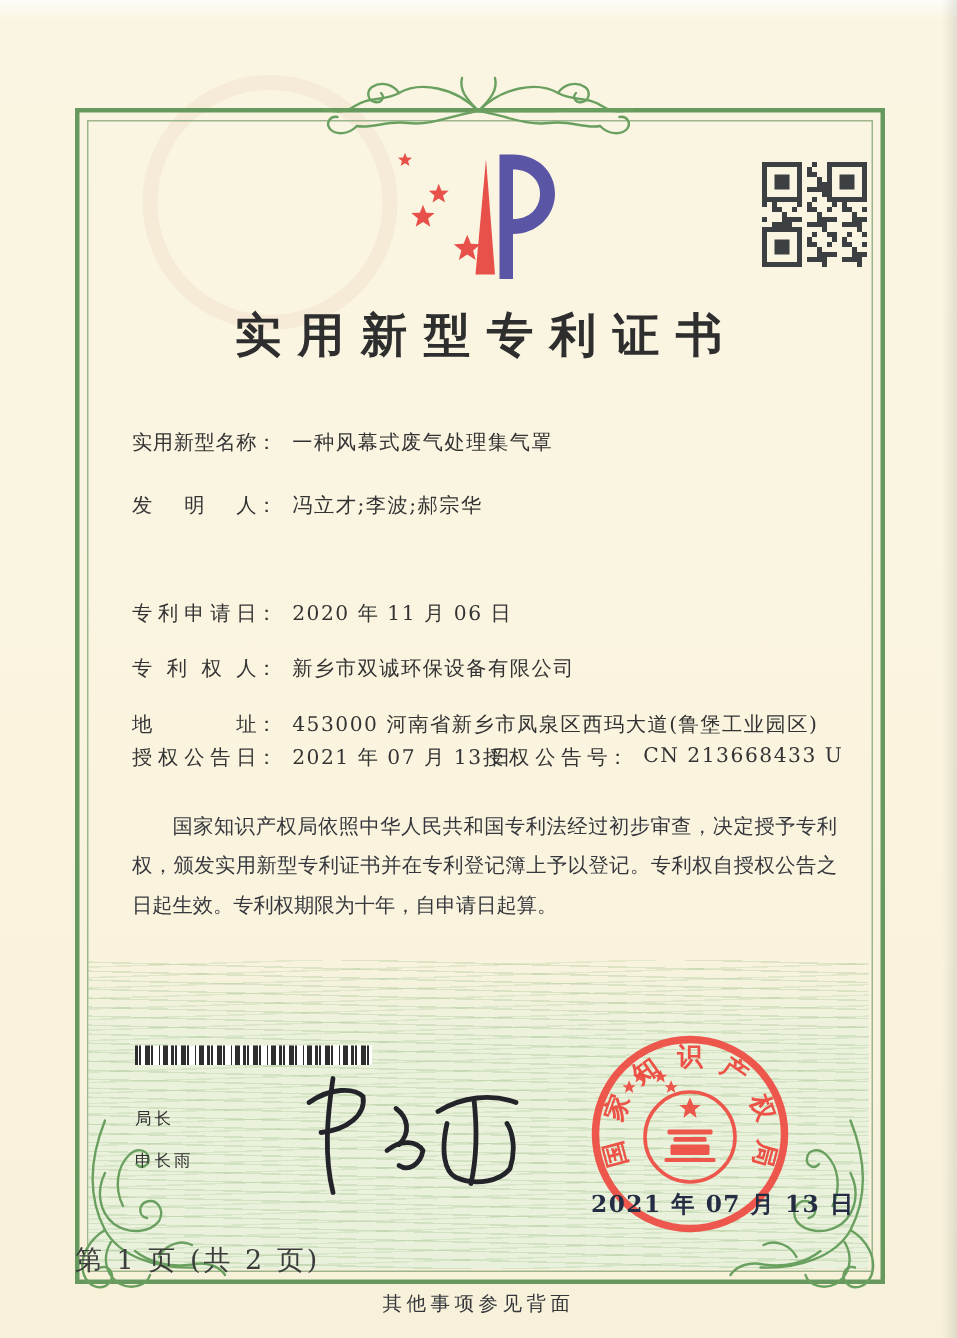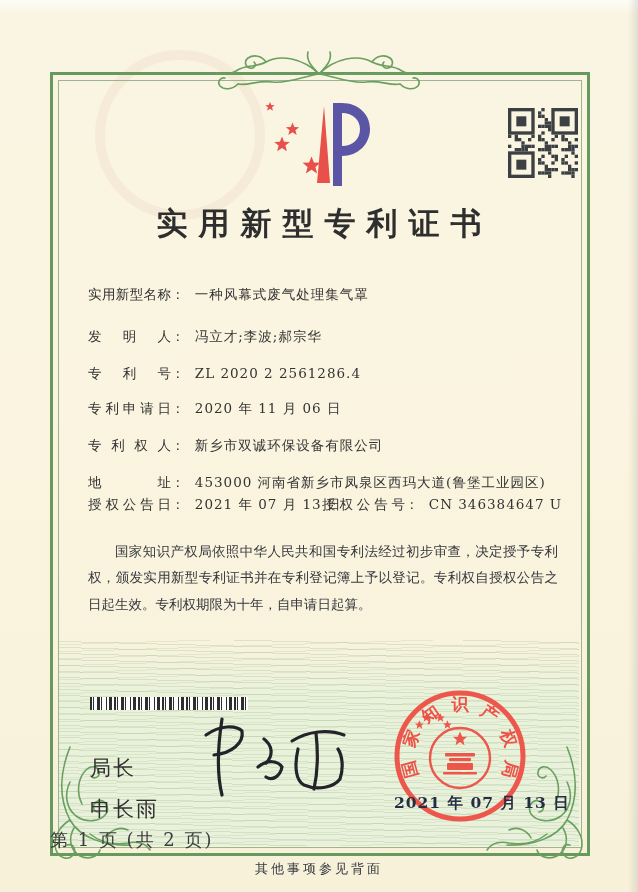--- a/index.html
+++ b/index.html
@@ -39,22 +39,22 @@
   .grant-right{position:absolute;left:234px;top:0;white-space:nowrap;}
   .lbl5{width:83px;}
   .paras{position:absolute;left:88px;top:538px;width:470px;font-size:13.5px;line-height:1.95;
     color:#35373c;text-align:justify;}
   .paras p{margin:0;text-indent:2em;}
   .barcode{position:absolute;left:90px;top:697px;width:158px;height:13px;
     background:repeating-linear-gradient(90deg,
       #2e2e2e 0 2px,#fff 2px 3px,#2e2e2e 3px 4px,#fff 4px 7px,
       #2e2e2e 7px 10px,#fff 10px 11px,#2e2e2e 11px 12px,#fff 12px 16px,
       #2e2e2e 16px 17px,#fff 17px 19px,#2e2e2e 19px 22px,#fff 22px 24px);}
-  .director{position:absolute;left:90px;top:738px;font-size:21px;color:#2f2f2f;
-    font-family:Liberation Mono, monospace;margin-top:16px;}
+  .director{position:absolute;left:90px;top:738px;font-size:11px;color:#2f2f2f;
+    font-family:Liberation Mono, monospace;}
   .director div{margin-bottom:13px;letter-spacing:2px;}
   .signature{position:absolute;left:192px;top:705px;}
   .seal{position:absolute;left:390px;top:686px;}
   .seal-date{position:absolute;left:394px;top:793px;font-size:15.5px;font-weight:700;
     letter-spacing:1px;color:#252d44;}
   .page-num{position:absolute;left:50px;top:828px;width:534px;
     font-size:18px;color:#3c3c3c;letter-spacing:2px;}
   .back-note{position:absolute;left:0;top:860px;width:100%;text-align:center;
     font-size:13px;color:#35373c;letter-spacing:3px;}
   .ornament{position:absolute;}
@@ -227,43 +227,39 @@
   <div class="title">实用新型专利证书</div>
 
   <div class="row" style="top:286px">
     <span class="lbl">实用新型名称</span><span class="colon">：</span>
     <span class="val">一种风幕式废气处理集气罩</span>
   </div>
   <div class="row" style="top:328px">
     <span class="lbl">发明人</span><span class="colon">：</span>
     <span class="val">冯立才;李波;郝宗华</span>
   </div>
-  <div class="row" style="top:365px">
-    <span class="lbl">专利号</span><span class="colon">：</span>
-    <span class="val">ZL 2020 2 2561286.4</span>
-  </div>
   <div class="row" style="top:400px">
     <span class="lbl">专利申请日</span><span class="colon">：</span>
     <span class="val">2020 年 11 月 06 日</span>
   </div>
   <div class="row" style="top:437px">
     <span class="lbl">专利权人</span><span class="colon">：</span>
     <span class="val">新乡市双诚环保设备有限公司</span>
   </div>
   <div class="row" style="top:474px">
     <span class="lbl">地址</span><span class="colon">：</span>
     <span class="val">453000 河南省新乡市凤泉区西玛大道(鲁堡工业园区)</span>
   </div>
 
   <div class="row" style="top:496px">
     <span class="lbl lbl5">授权公告日</span><span class="colon">：</span>
     <span class="val">2021 年 07 月 13 日</span>
     <span class="grant-right">
       <span class="lbl lbl5">授权公告号</span><span class="colon">：</span>
-      <span class="val">CN 346384647 U</span>
+      <span class="val">CN 213668433 U</span>
     </span>
   </div>
 
   <div class="paras">
     <p>国家知识产权局依照中华人民共和国专利法经过初步审查，决定授予专利权，颁发实用新型专利证书并在专利登记簿上予以登记。专利权自授权公告之日起生效。专利权期限为十年，自申请日起算。</p>
   </div>
 
   <div class="barcode"></div>
 
   <div class="director">

